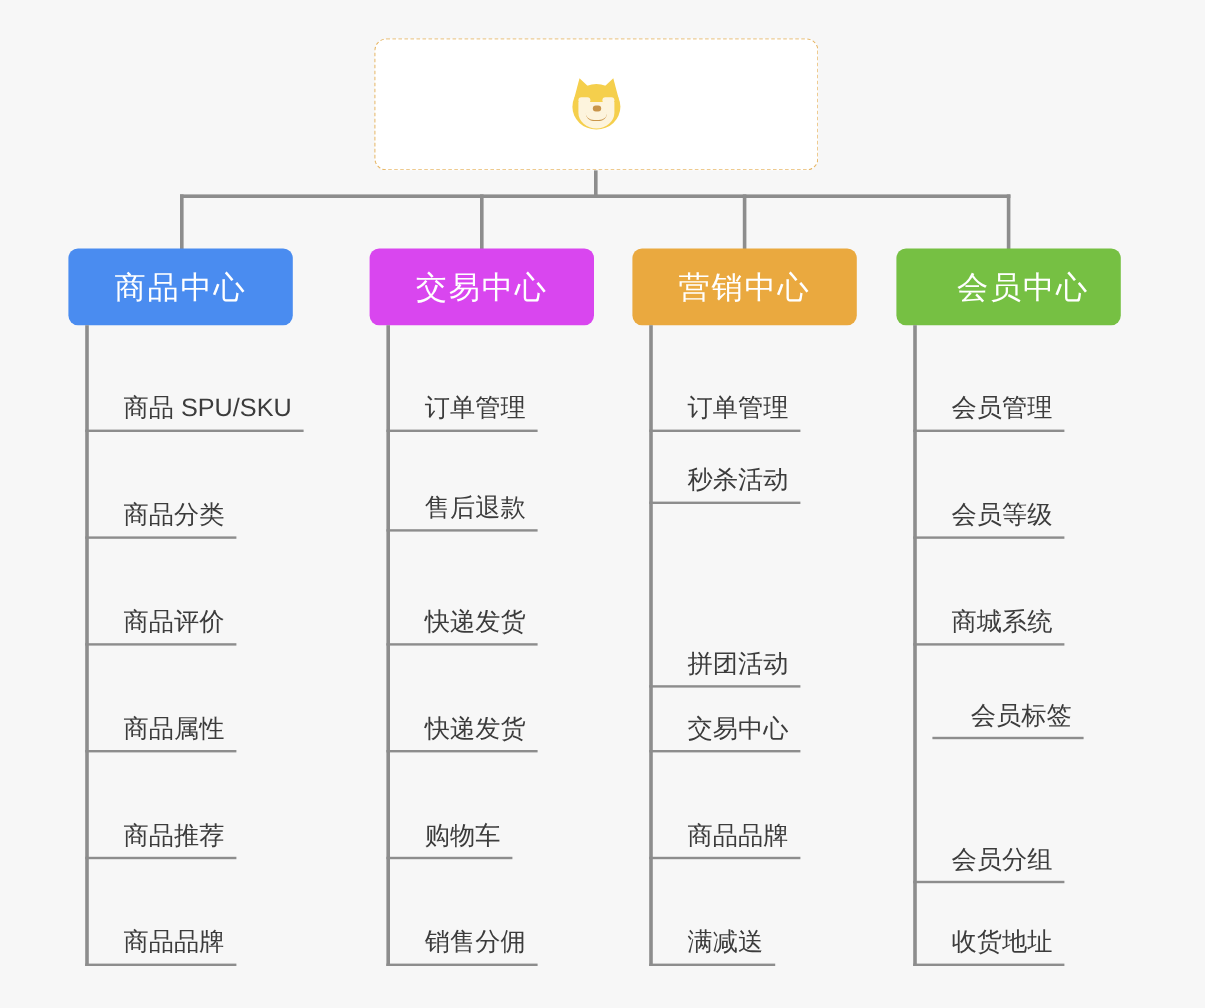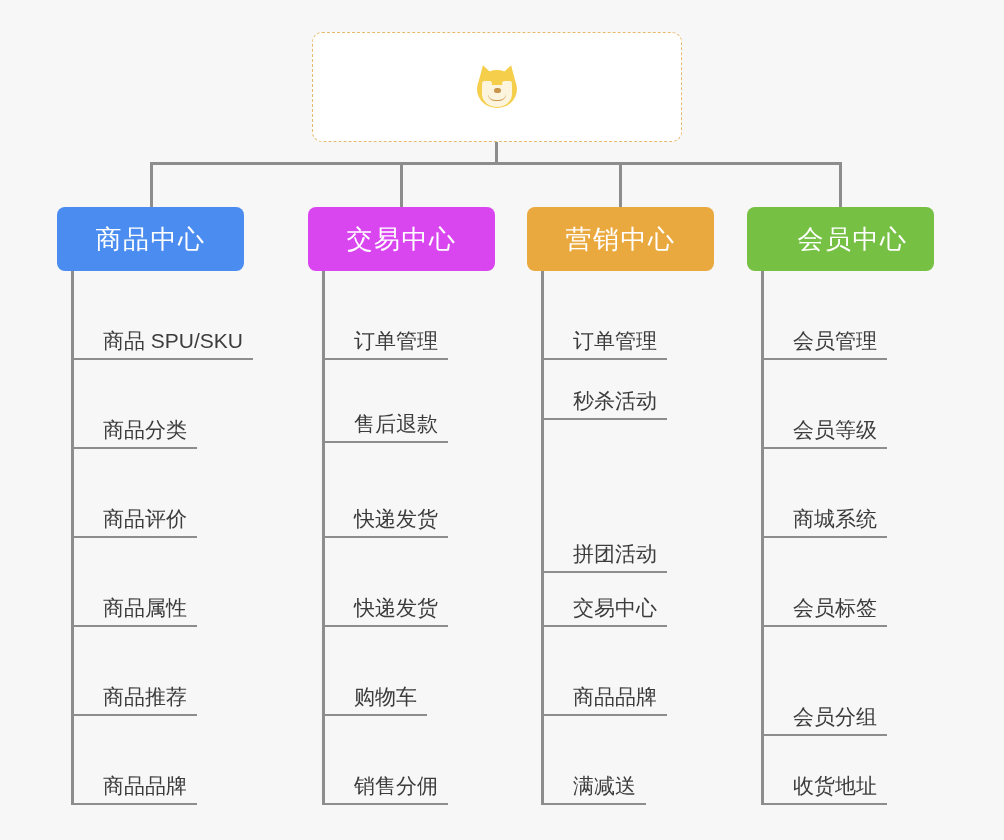--- a/index.html
+++ b/index.html
@@ -263,21 +263,21 @@
       <div class="trunk" style="height:534px;"></div>
       <div class="leaf" style="top:0px;">
         <span class="leaf-label">会员管理</span>
       </div>
       <div class="leaf" style="top:89px;">
         <span class="leaf-label">会员等级</span>
       </div>
       <div class="leaf" style="top:178px;">
         <span class="leaf-label">商城系统</span>
       </div>
-      <div class="leaf" style="top:267px;">
+      <div class="leaf" style="top:256px;padding-left:16px;">
         <span class="leaf-label">会员标签</span>
       </div>
       <div class="leaf" style="top:376px;">
         <span class="leaf-label">会员分组</span>
       </div>
       <div class="leaf" style="top:445px;">
         <span class="leaf-label">收货地址</span>
       </div>
     </div>
   </div>

